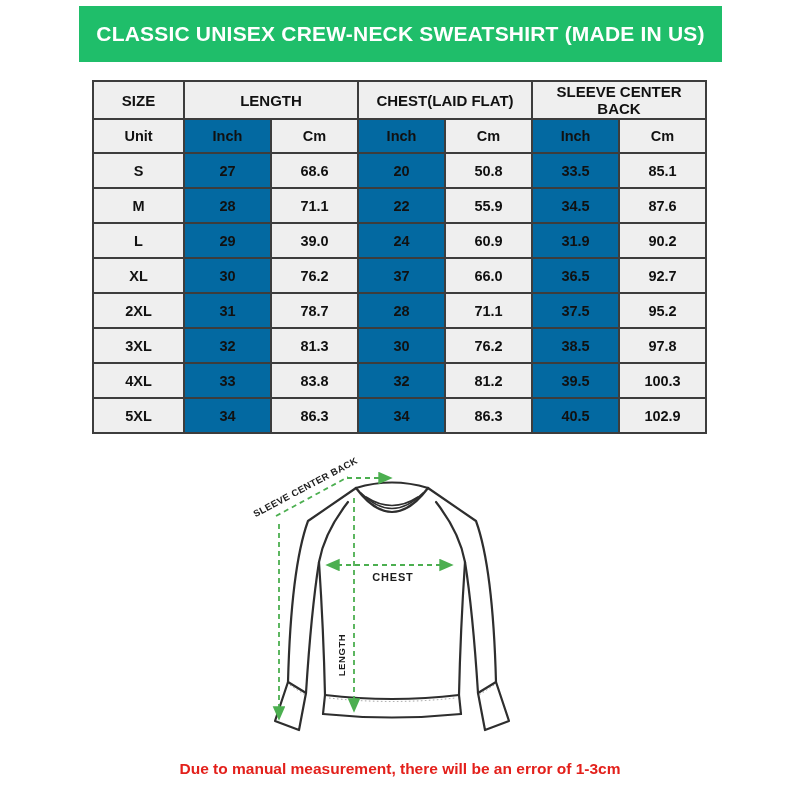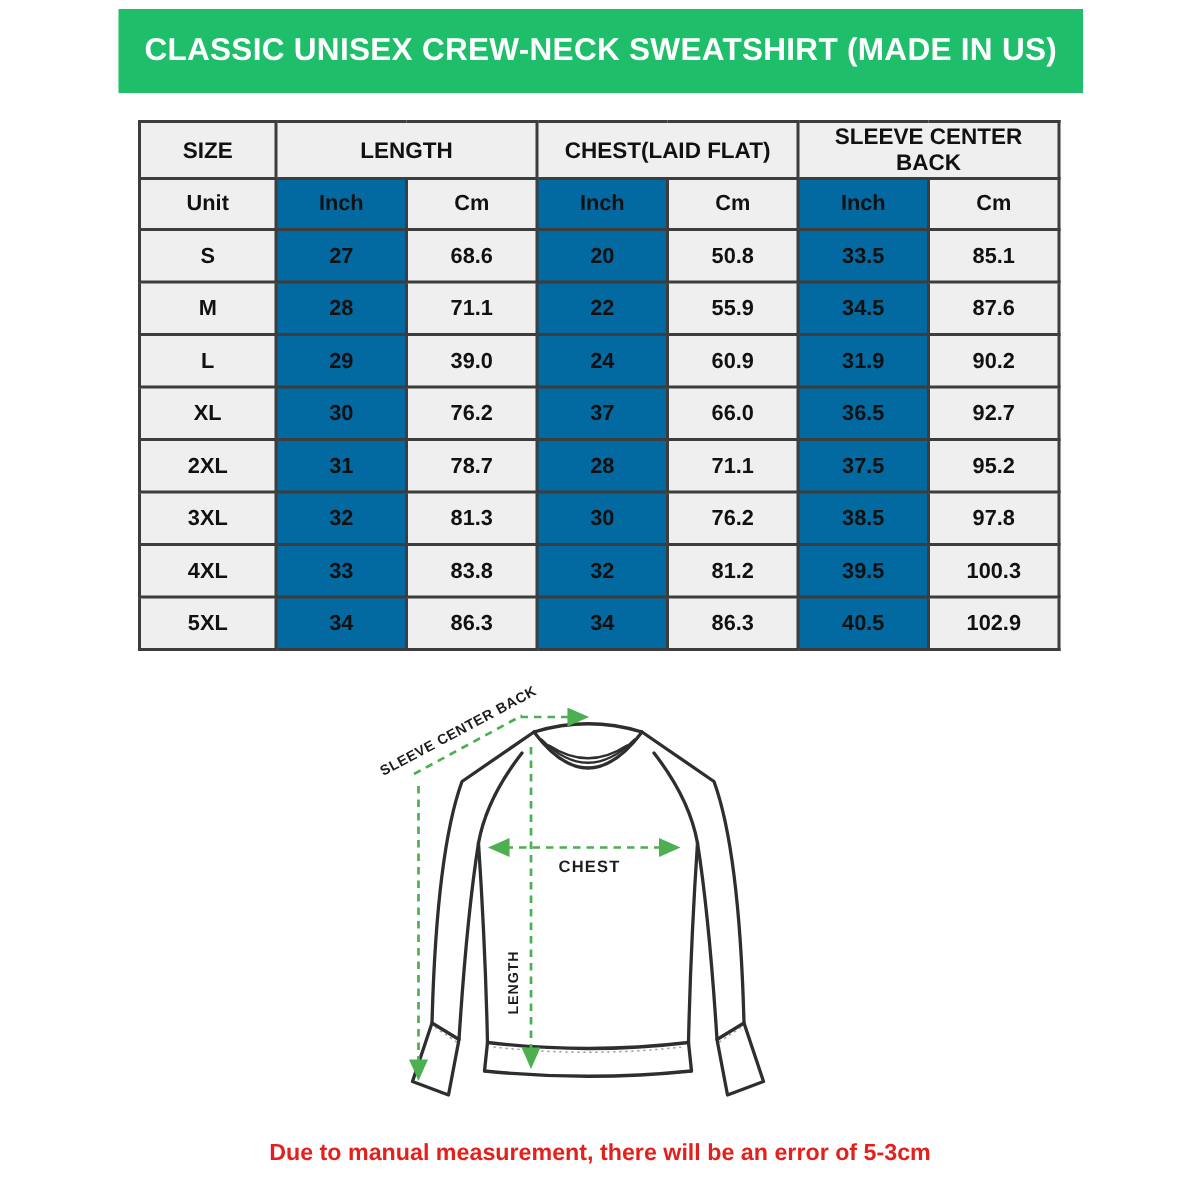--- a/index.html
+++ b/index.html
@@ -197,15 +197,15 @@
         <path d="M 76 113 H 199" marker-start="url(#arr)" marker-end="url(#arr)"></path>
         <path d="M 102 46 V 258" marker-end="url(#arr)"></path>
       </g>
 
       <text class="diag-label" x="55" y="38" text-anchor="middle" transform="rotate(-28 55 38)">SLEEVE CENTER BACK</text>
       <text class="chest-label" x="141" y="129" text-anchor="middle">CHEST</text>
       <text class="len-label" x="93" y="203" text-anchor="middle" transform="rotate(-90 93 203)">LENGTH</text>
     </svg>
   </div>
 
-  <div class="note">Due to manual measurement, there will be an error of 5-3cm</div>
+  <div class="note">Due to manual measurement, there will be an error of 1-3cm</div>
 
 </div>
 
 </body></html>

